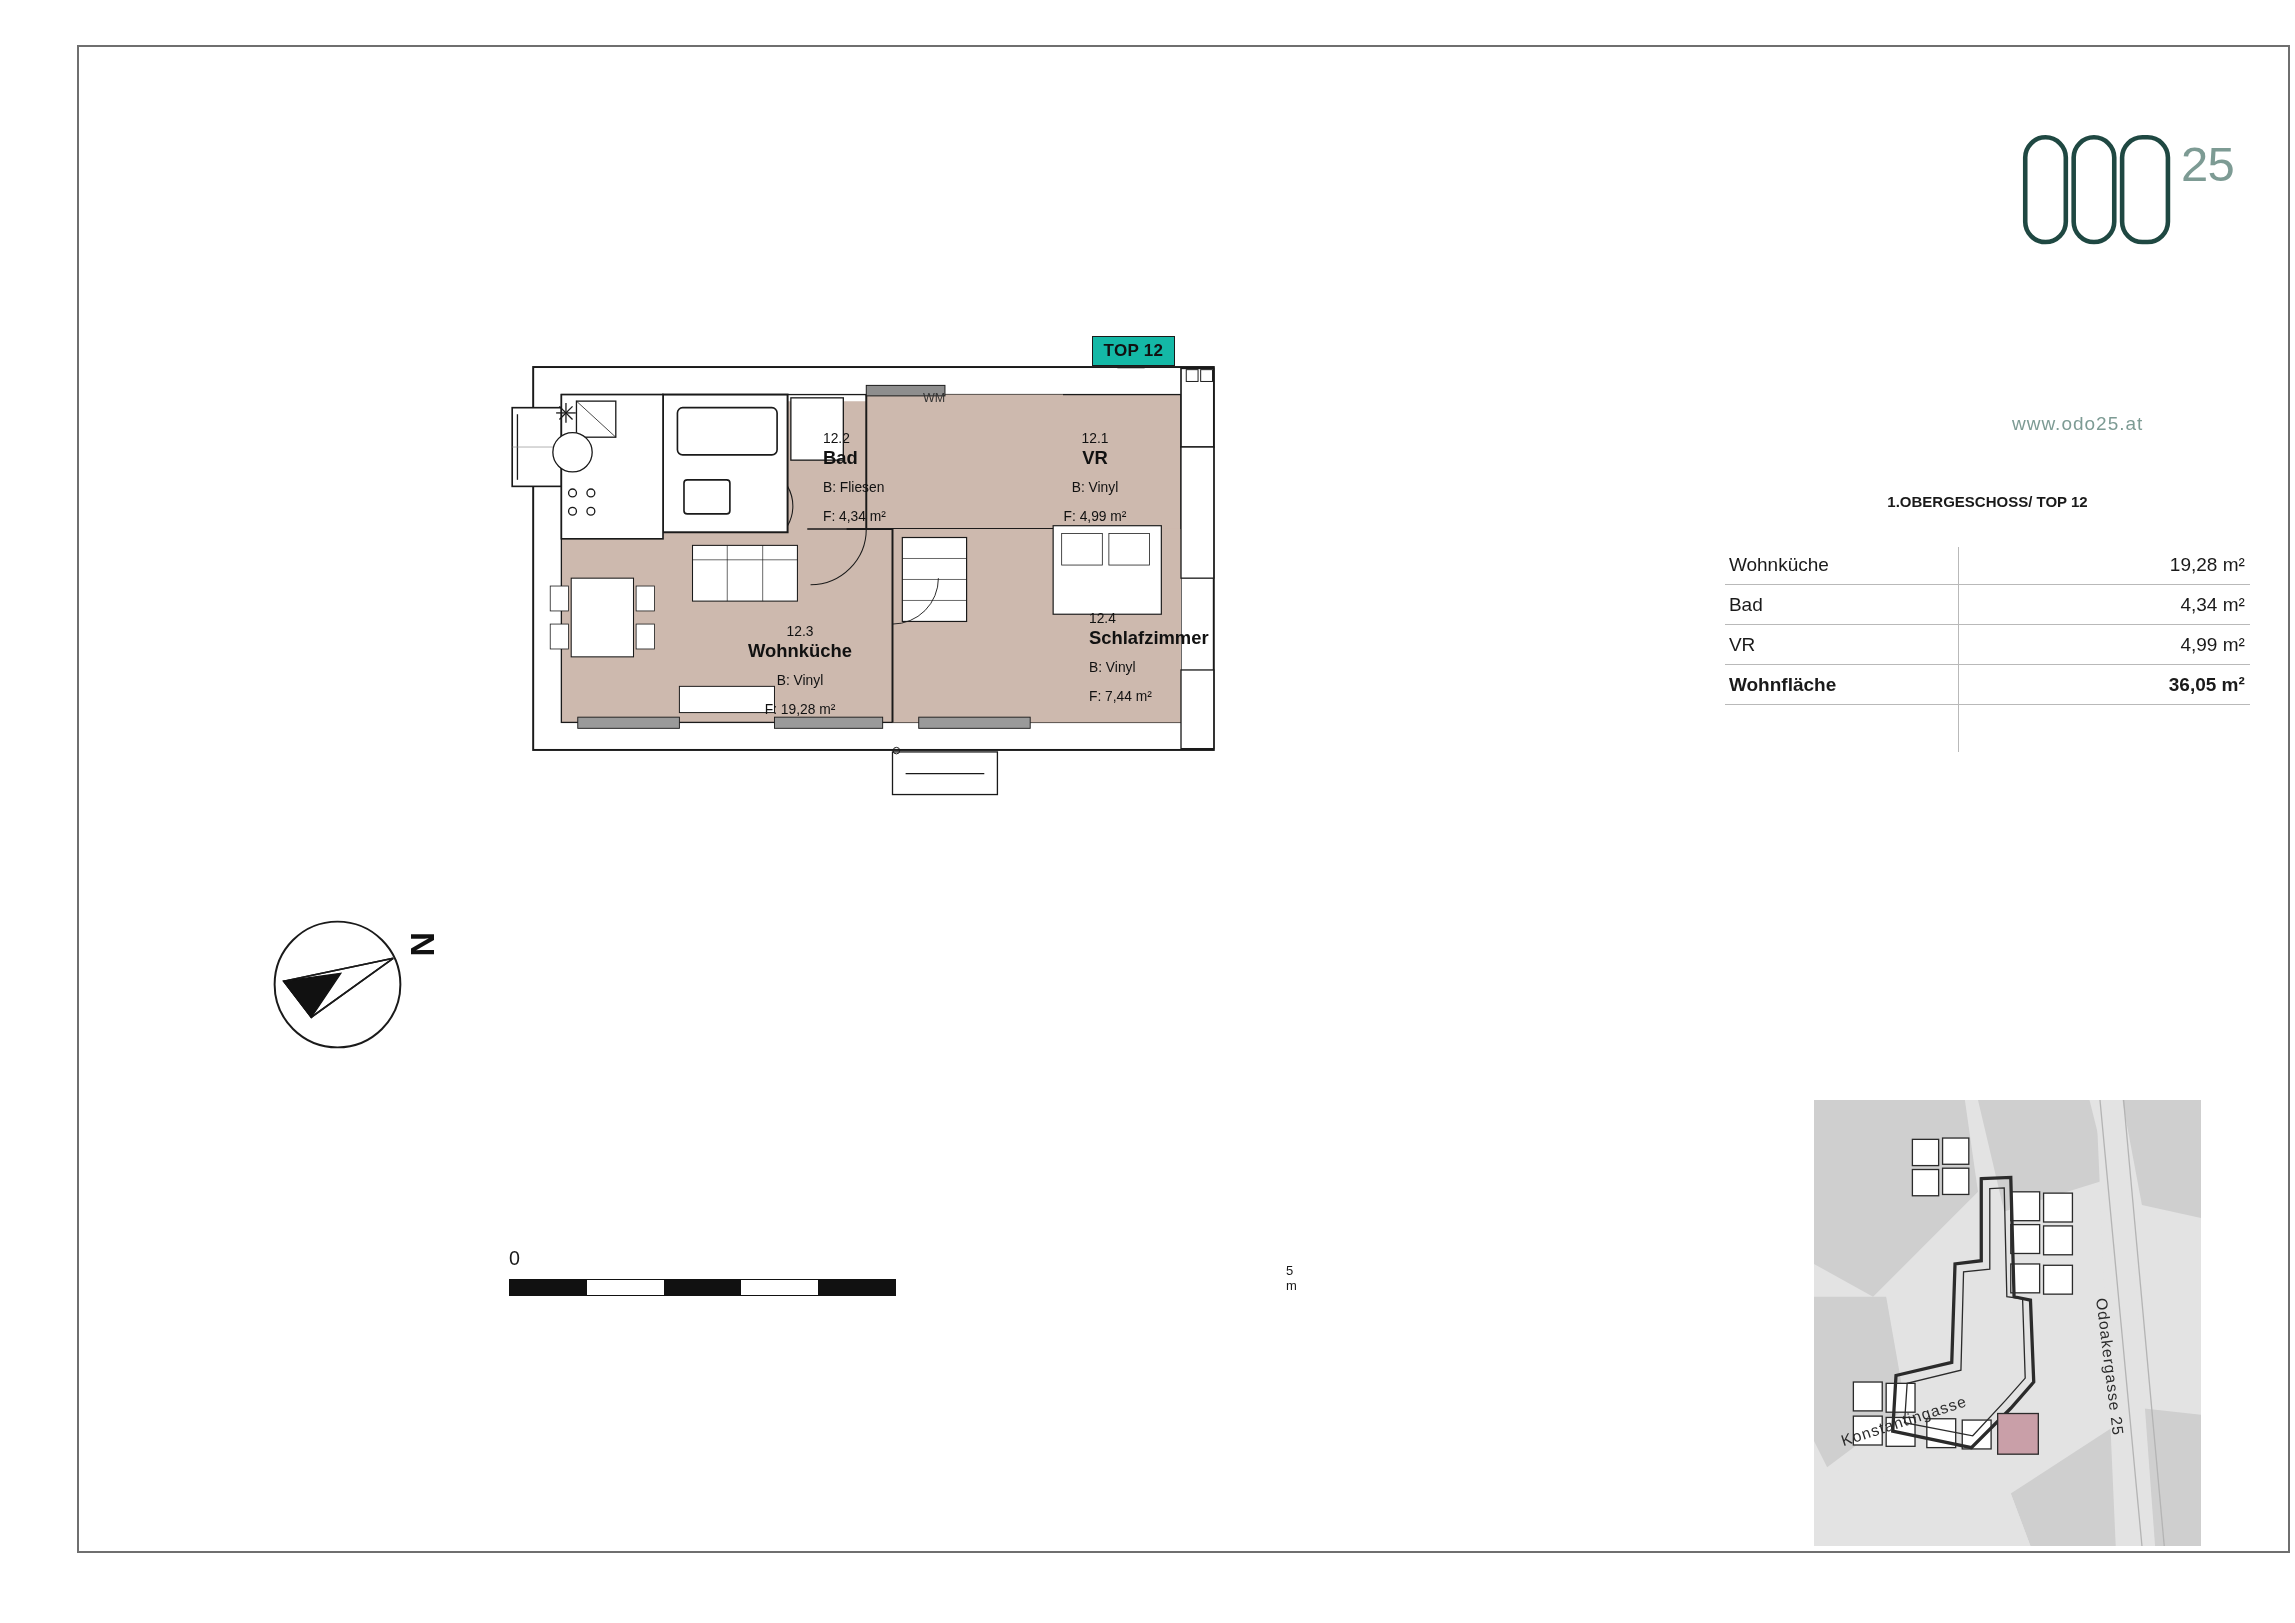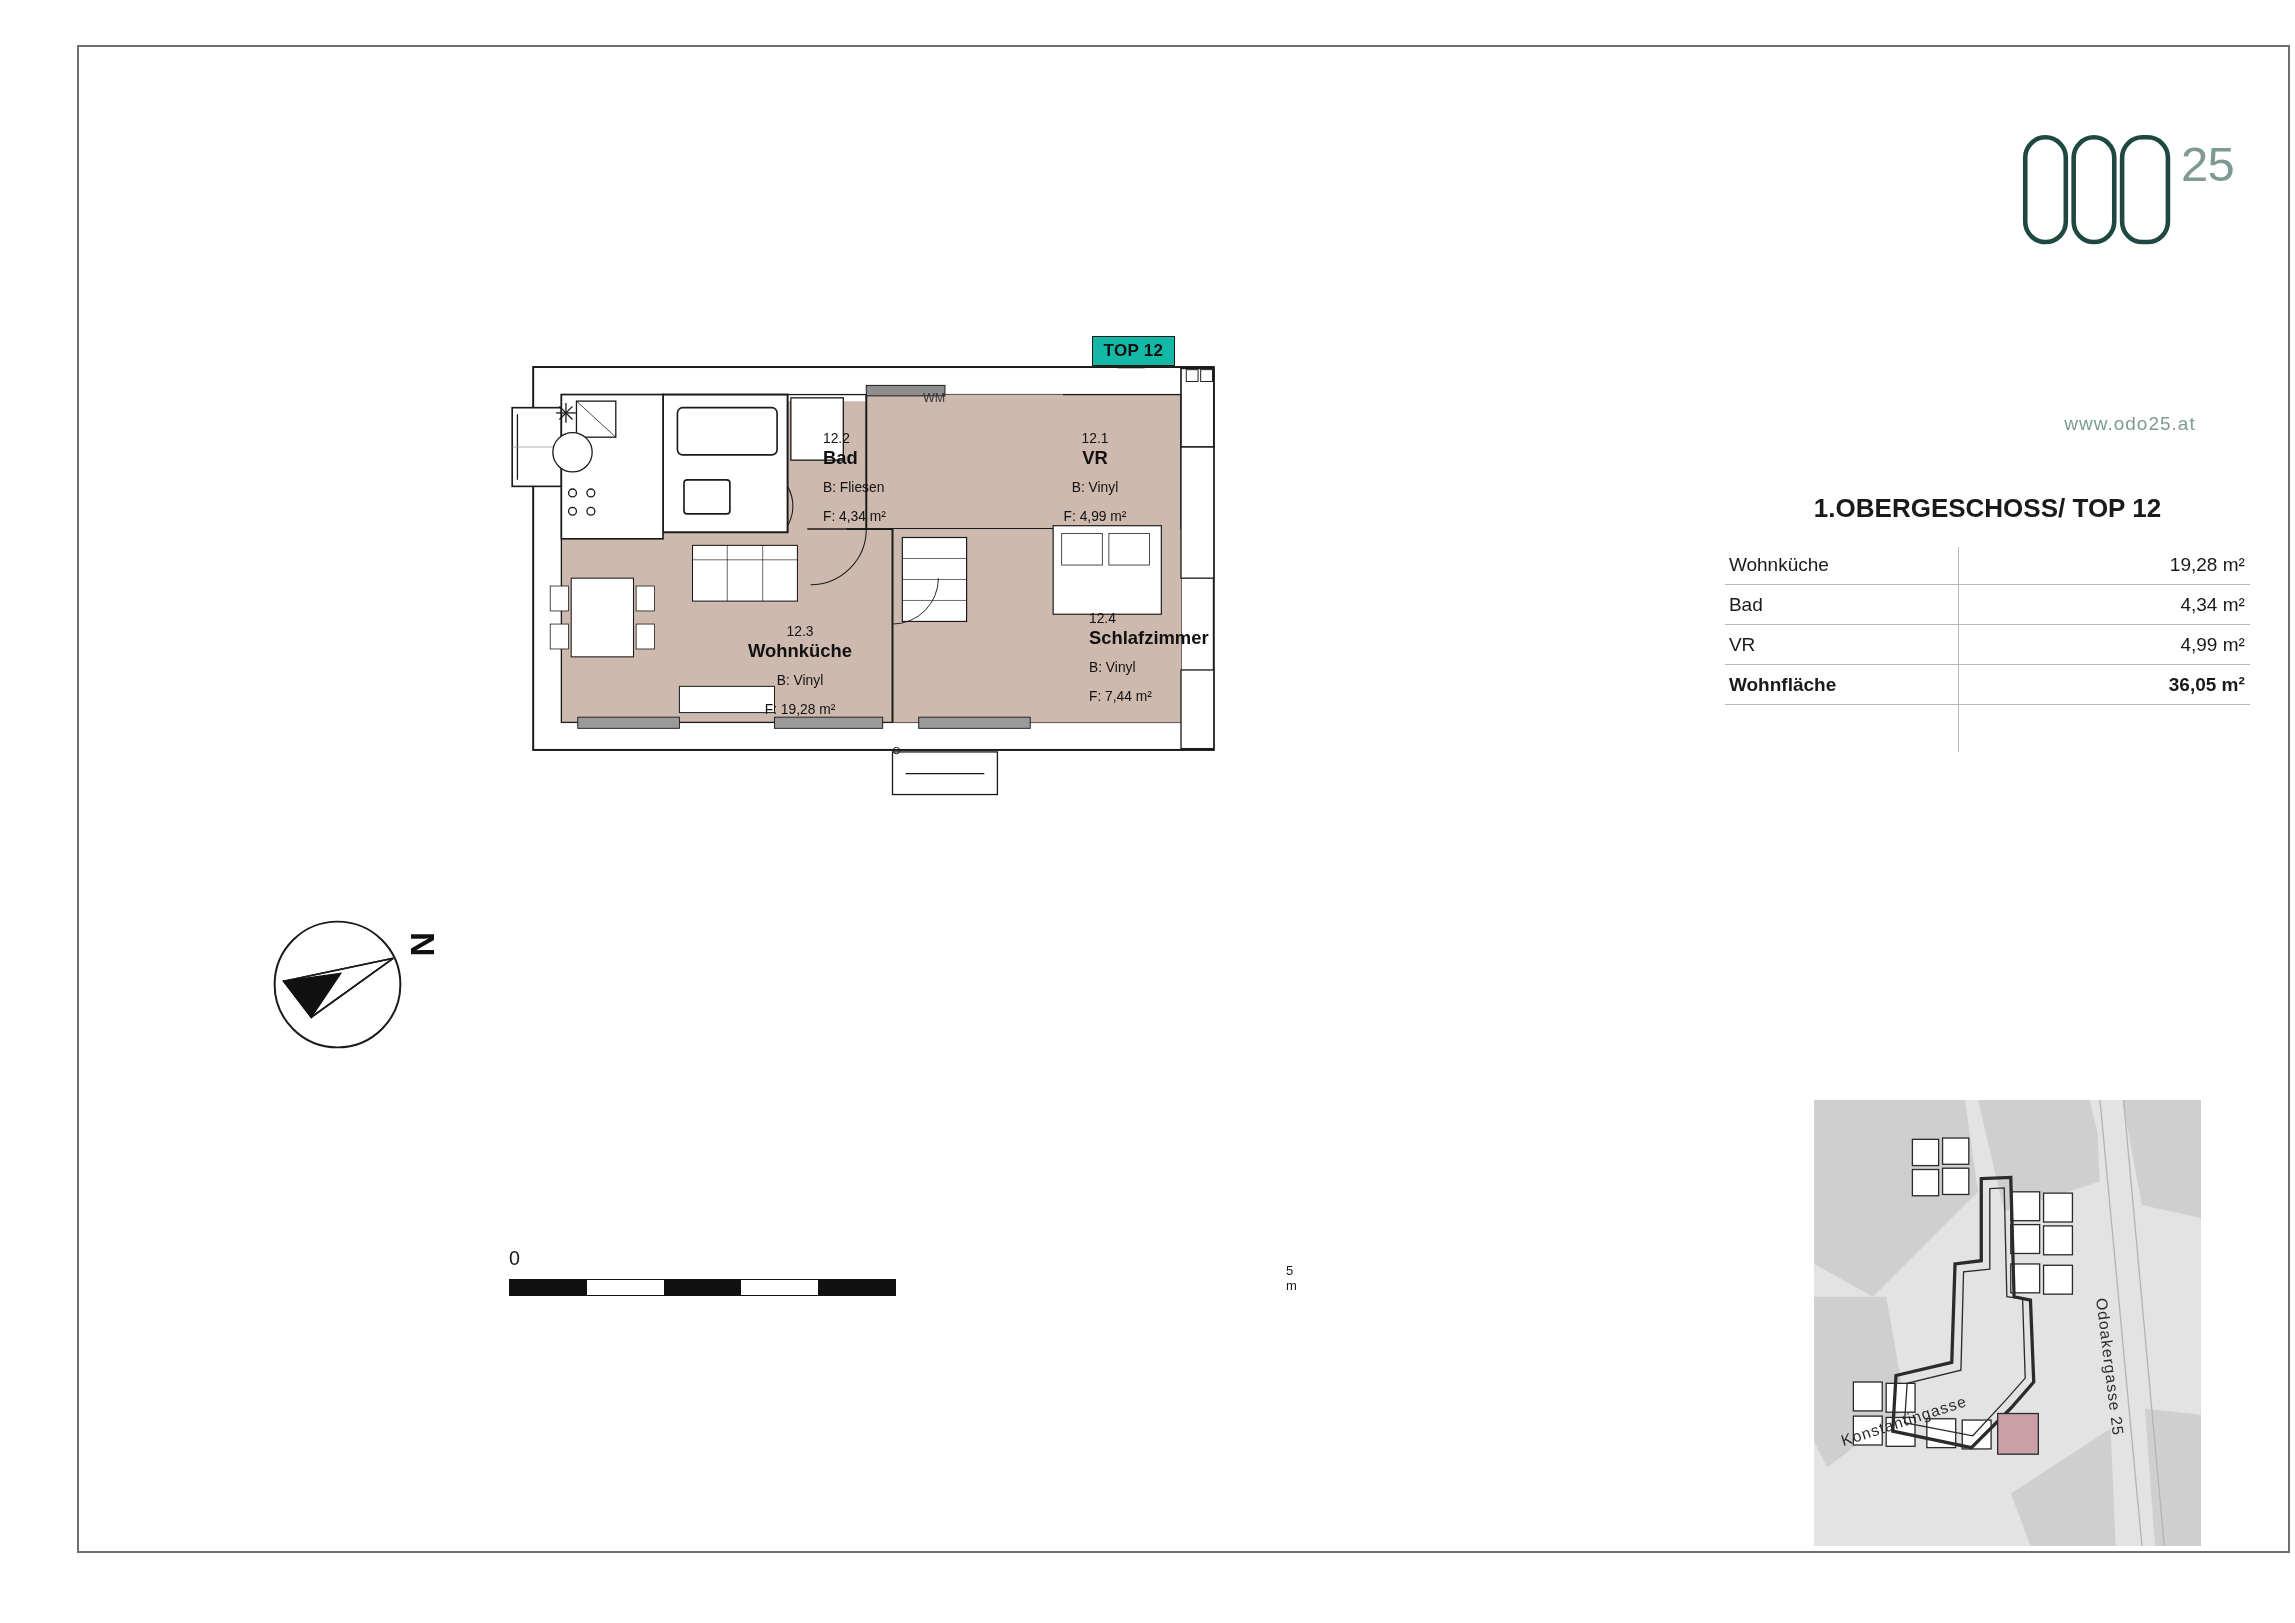--- a/index.html
+++ b/index.html
@@ -41,34 +41,34 @@
     font-size: 49px;
     color: #7d9b94;
     font-family: "Liberation Sans", sans-serif;
     letter-spacing: -0.7px;
   }
   .website {
     position: absolute;
     left: 1933px;
     top: 366px;
     width: 236px;
-    text-align: center;
+    text-align: left;
     font-size: 19px;
     color: #7d9b94;
     letter-spacing: 1px;
   }
 
   
   .plan-title {
     position: absolute;
     left: 1646px;
     top: 446px;
     width: 525px;
     text-align: center;
-    font-size: 26px;
+    font-size: 15px;
     font-weight: bold;
     color: #1a1a1a;
   }
   .area-table {
     position: absolute;
     left: 1646px;
     top: 498px;
     width: 525px;
     border-collapse: collapse;
     font-size: 19px;

